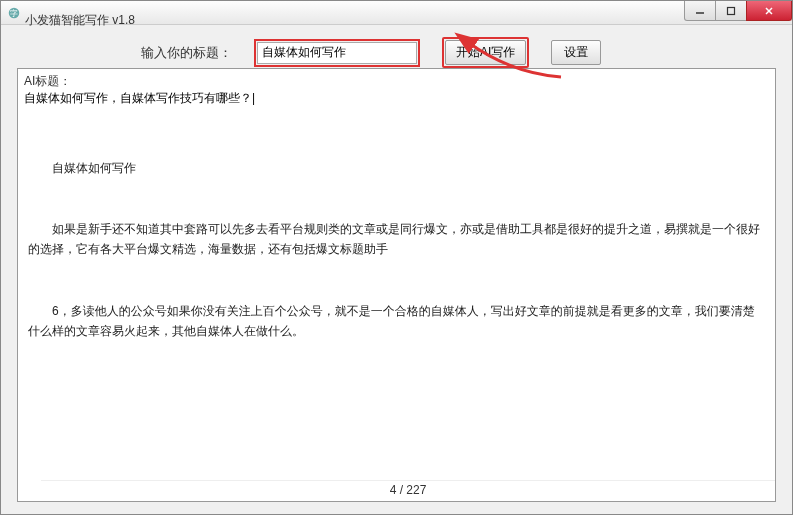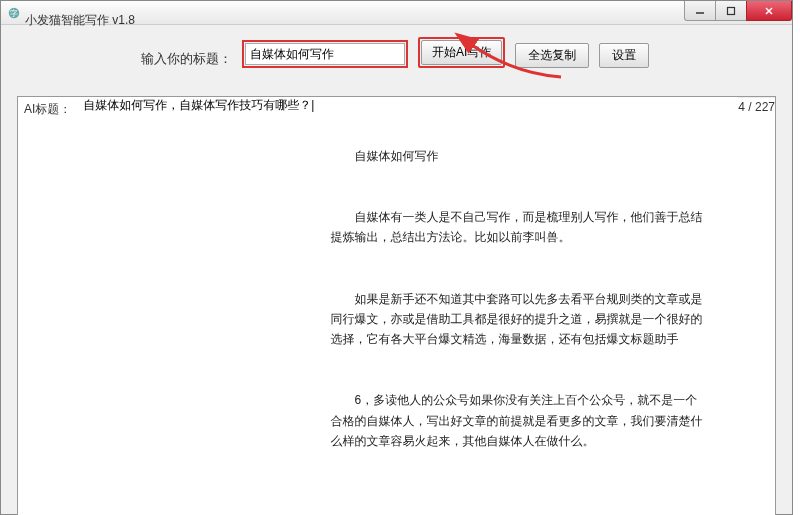--- a/index.html
+++ b/index.html
@@ -59,24 +59,24 @@
     }
     .win-btn.min { border-bottom-left-radius: 3px; }
     .win-btn.close { 
       width: 46px;
       background: linear-gradient(#e67, #c23); 
       color: #fff; 
       border-bottom-right-radius: 3px;
       border-color: #a22;
     }
     .toolbar {
-      padding: 12px 20px 28px 140px;
-      display: flex;
-      align-items: flex-end;
-      gap: 10px;
+      padding: 12px 20px 0 140px;
+      display: flex;
+      align-items: center;
+      gap: 22px;
       background: #f0f0f0;
     }
     .toolbar-label {
       font-size: 13px;
       color: #333;
     }
     .title-input-wrap {
       border: 2px solid #d33;
       padding: 1px;
     }
@@ -115,21 +115,21 @@
       left: 450px;
       pointer-events: none;
       z-index: 10;
     }
     .content-area {
       margin: 0 16px 8px 16px;
       background: #fff;
       border: 1px solid #999;
       height: 434px;
       display: flex;
-      flex-direction: row;
+      flex-direction: column;
     }
     .ai-title-label {
       padding: 4px 6px 0 6px;
       font-size: 12px;
       color: #333;
     }
     .caret-line {
       padding: 0 6px 2px 6px;
       font-size: 12px;
     }
@@ -189,39 +189,37 @@
   </div>
 
   <div class="toolbar">
     <span class="toolbar-label">输入你的标题：</span>
     <span class="title-input-wrap">
       <input class="title-input" value="自媒体如何写作" style="">
     </span>
     <span class="btn primary-wrap">
       <span class="inner">开始AI写作</span>
     </span>
-    <button class="btn">全选复制</button>
     <button class="btn">设置</button>
   </div>
 
   <svg class="arrow-svg" width="160" height="60">
     <defs>
       <marker id="ah" markerWidth="10" markerHeight="10" refX="2" refY="3" orient="auto">
         <path d="M0,0 L0,6 L8,3 z" fill="#d33"></path>
       </marker>
     </defs>
     <path d="M110,48 Q60,44 18,14" stroke="#d33" stroke-width="3" fill="none" marker-end="url(#ah)"></path>
   </svg>
 
   <div class="content-area">
     <div class="ai-title-label">AI标题：</div>
     <div class="caret-line">自媒体如何写作，自媒体写作技巧有哪些？</div>
     <div class="textbox">
       <p class="indent">自媒体如何写作</p>
-      <p class="indent">自媒体有一类人是不自己写作，而是梳理别人写作，他们善于总结提炼输出，总结出方法论。比如以前李叫兽。</p>
       <p class="indent">如果是新手还不知道其中套路可以先多去看平台规则类的文章或是同行爆文，亦或是借助工具都是很好的提升之道，易撰就是一个很好的选择，它有各大平台爆文精选，海量数据，还有包括爆文标题助手</p>
       <p class="indent">6，多读他人的公众号如果你没有关注上百个公众号，就不是一个合格的自媒体人，写出好文章的前提就是看更多的文章，我们要清楚什么样的文章容易火起来，其他自媒体人在做什么。</p>
       
       
       
       
       
     </div>
     <div class="page-indicator">4 / 227</div>
   </div>

